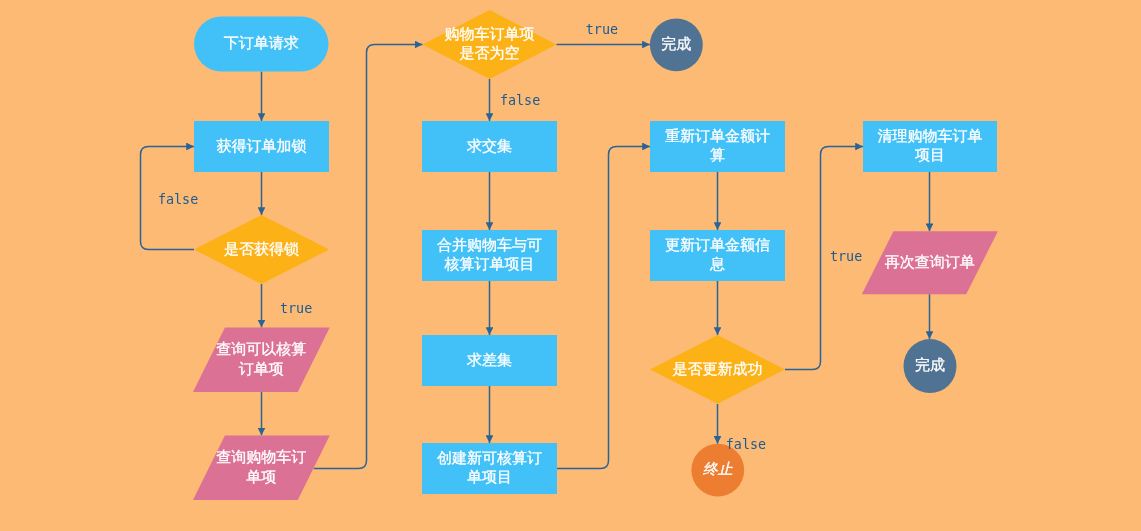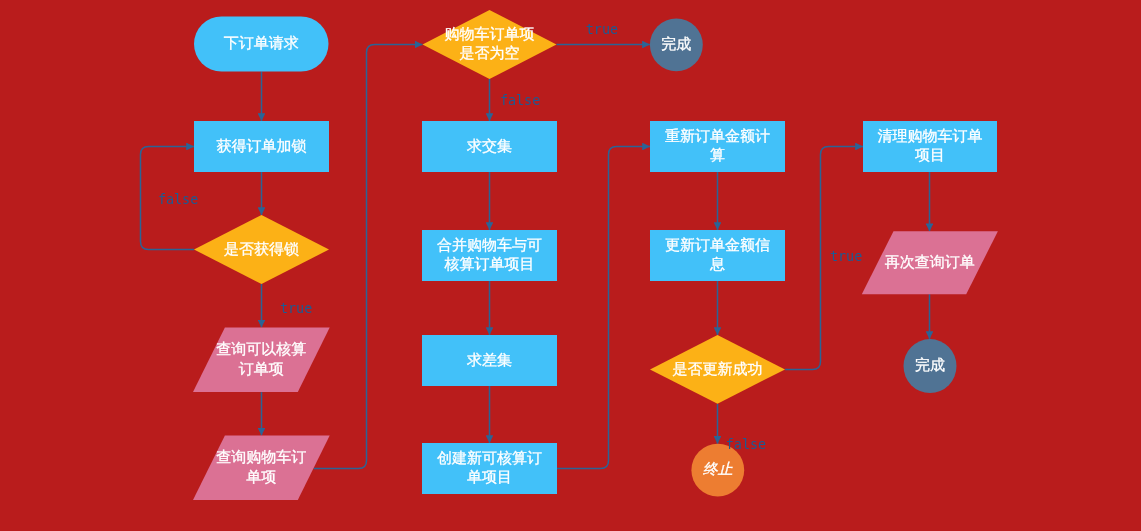--- a/index.html
+++ b/index.html
@@ -1,19 +1,19 @@
 <!DOCTYPE html>
 <html><head>
 <meta charset="utf-8">
 <title>Order Flowchart</title>
 <style>
   html,body{margin:0;padding:0;background:#ffffff;}
   body{width:1141px;height:531px;overflow:hidden;
        font-family:"Liberation Sans",sans-serif;}
-  #canvas{position:relative;width:1141px;height:531px;background:#b91c1c;overflow:hidden;}
+  #canvas{position:relative;width:1141px;height:531px;background:#fdba74;overflow:hidden;}
   svg.diagram{position:absolute;left:0;top:0;width:1141px;height:531px;display:block;}
   .edge{fill:none;stroke:#2a6496;stroke-width:1.5;marker-end:url(#arrowhead);}
   .nodetext{fill:#ffffff;font-family:"Liberation Sans",sans-serif;font-size:15px;
             text-anchor:middle;dominant-baseline:middle;
             stroke:#ffffff;stroke-width:0.32px;paint-order:stroke fill;}
   .nodetext.term{font-style:italic;}
   .edgelabel{fill:#1b5b94;font-family:"DejaVu Sans Mono","Liberation Mono",monospace;
              font-size:13.4px;text-anchor:start;will-change:transform;}
 </style>
 </head>

